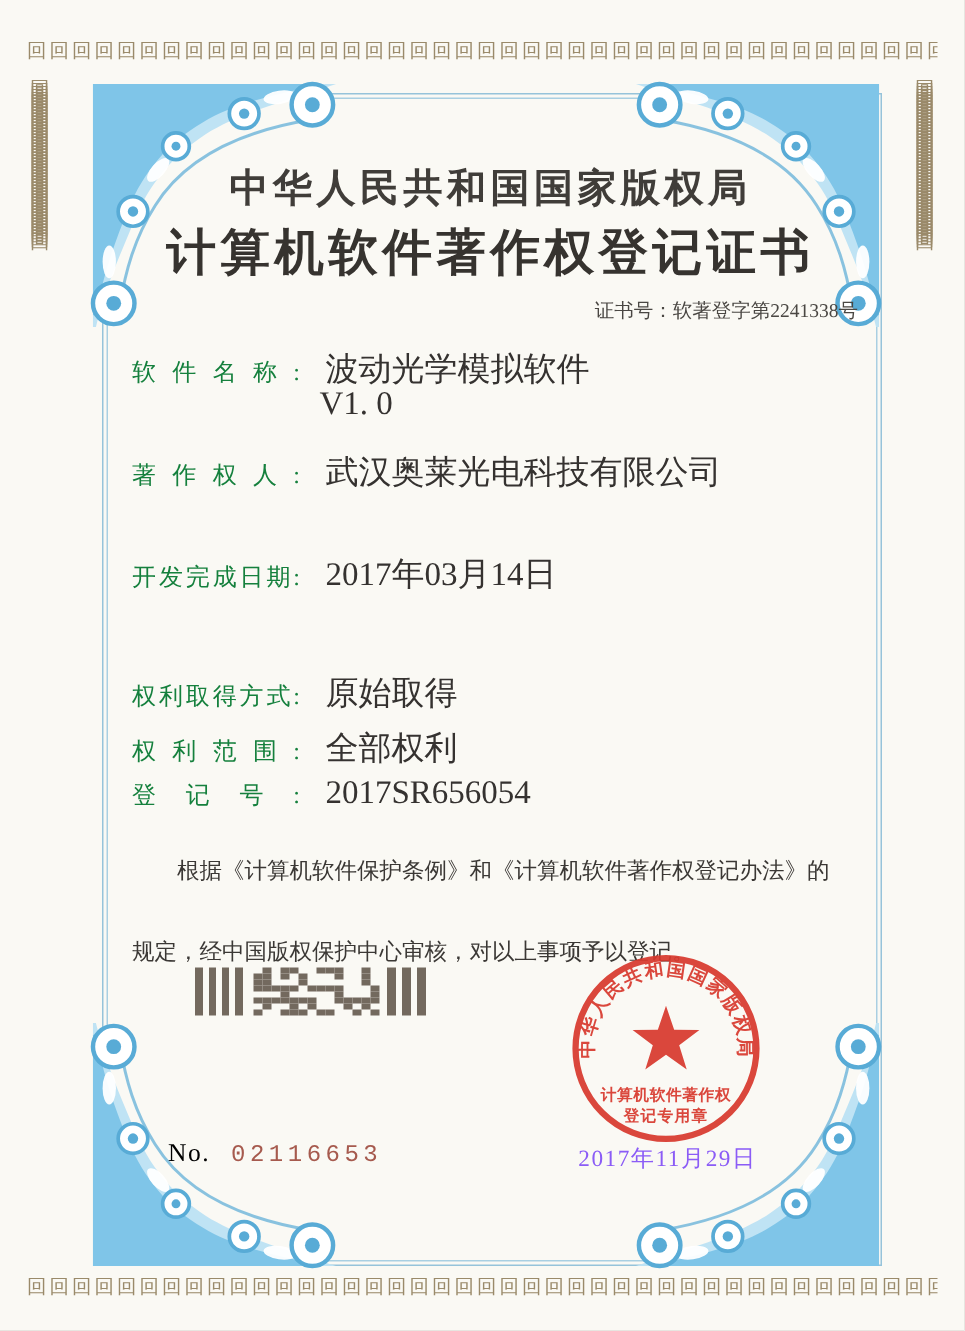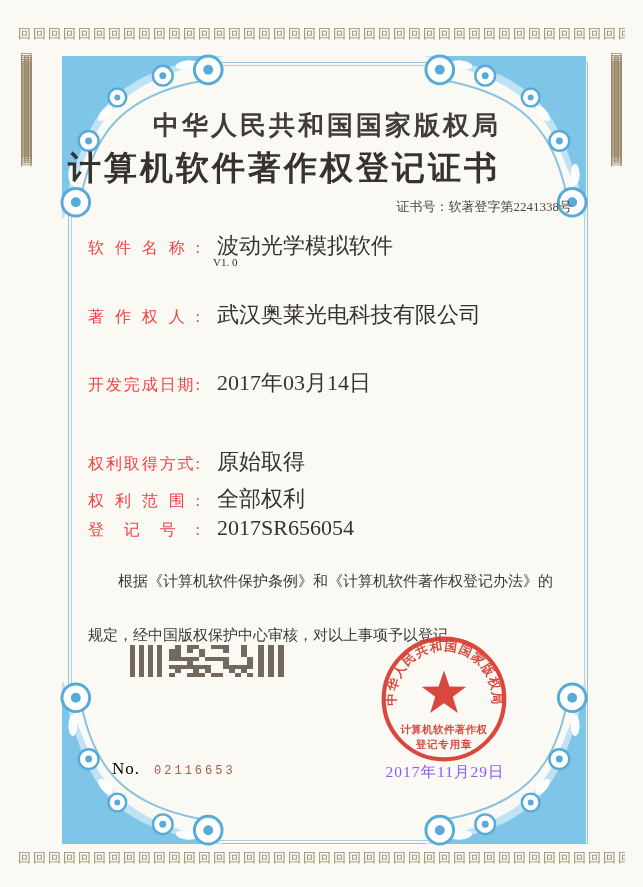--- a/index.html
+++ b/index.html
@@ -26,29 +26,29 @@
   
   .flourish{position:absolute;width:168px;height:168px;}
   .fl-tl{left:60px;top:54px;}
   .fl-tr{left:420px;top:54px;transform:scaleX(-1);}
   .fl-bl{left:60px;top:678px;transform:scaleY(-1);}
   .fl-br{left:420px;top:678px;transform:scale(-1,-1);}
   
   .content{position:absolute;left:68px;top:62px;width:518px;height:616px;}
   .authority{position:absolute;top:46px;width:100%;text-align:center;
         font-size:26px;font-weight:bold;letter-spacing:3px;color:#403d39;}
-  .cert-title{position:absolute;top:84px;width:100%;
+  .cert-title{position:absolute;top:84px;width:100%;text-align:center;
         font-size:33px;font-weight:bold;letter-spacing:3px;color:#36332f;}
   .cert-no{position:absolute;top:136px;right:14px;font-size:13px;color:#4a4743;}
   .cert-no .num{}
   .field{position:absolute;left:20px;white-space:nowrap;}
   .flabel{display:inline-block;width:112px;font-size:16px;
-        text-align:justify;text-align-last:justify;color:#ef4444;}
+        text-align:justify;text-align-last:justify;color:#15803d;}
   .fvalue{margin-left:13px;font-size:22px;color:#353230;}
-  .fvalue2{position:absolute;left:125px;top:25px;font-size:11px;color:#353230;}
+  .fvalue2{position:absolute;left:125px;top:25px;font-size:22px;color:#353230;}
   .row1{top:169px;} .row2{top:238px;} .row3{top:306px;} .row4{top:346px;}
   .row5{top:385px;} .row6{top:422px;} .row7{top:453px;}
   .paragraph{position:absolute;left:20px;top:492px;width:486px;
         font-size:15px;line-height:54px;color:#3b3835;}
   .paragraph .l1{text-indent:2em;}
   
   .barcode{position:absolute;left:62px;top:583px;width:158px;height:32px;
         display:flex;align-items:stretch;}
   .bc-left{width:34px;margin-right:5px;
         background:repeating-linear-gradient(90deg,#73695e 0 5px,rgba(0,0,0,0) 5px 9px);}
@@ -58,21 +58,21 @@
   .bc-matrix i{display:block;width:6px;height:4px;}
   .bc-matrix i.on{background:#73695e;}
   
   .seal{position:absolute;left:309px;top:570px;width:134px;height:134px;opacity:.92;}
   .seal-date{position:absolute;left:312px;top:700px;width:130px;text-align:center;
         font-size:15.5px;color:#8b5cf6;letter-spacing:1px;}
   
   .serial{position:absolute;left:44px;top:697px;font-size:17px;}
   .serial .no-label{color:#000000;letter-spacing:1px;}
   .serial .no-num{margin-left:14px;color:#a65a4e;letter-spacing:3px;
-        font-family:"Liberation Mono","DejaVu Sans Mono",monospace;font-size:12px;}
+        font-family:"Liberation Mono","DejaVu Sans Mono",monospace;font-size:16px;}
 </style>
 </head>
 <body>
 
 <div class="page">
 
   <div class="gold gold-top">回回回回回回回回回回回回回回回回回回回回回回回回回回回回回回回回回回回回回回回回回回回回</div>
   <div class="gold gold-bottom">回回回回回回回回回回回回回回回回回回回回回回回回回回回回回回回回回回回回回回回回回回回回</div>
   <div class="gold gold-left">回回回回回回回回回回回回回回回回回回回回回回回回回回回回回回回回回回回回回回回回回回回回回回回回回回回回</div>
   <div class="gold gold-right">回回回回回回回回回回回回回回回回回回回回回回回回回回回回回回回回回回回回回回回回回回回回回回回回回回回回</div>

